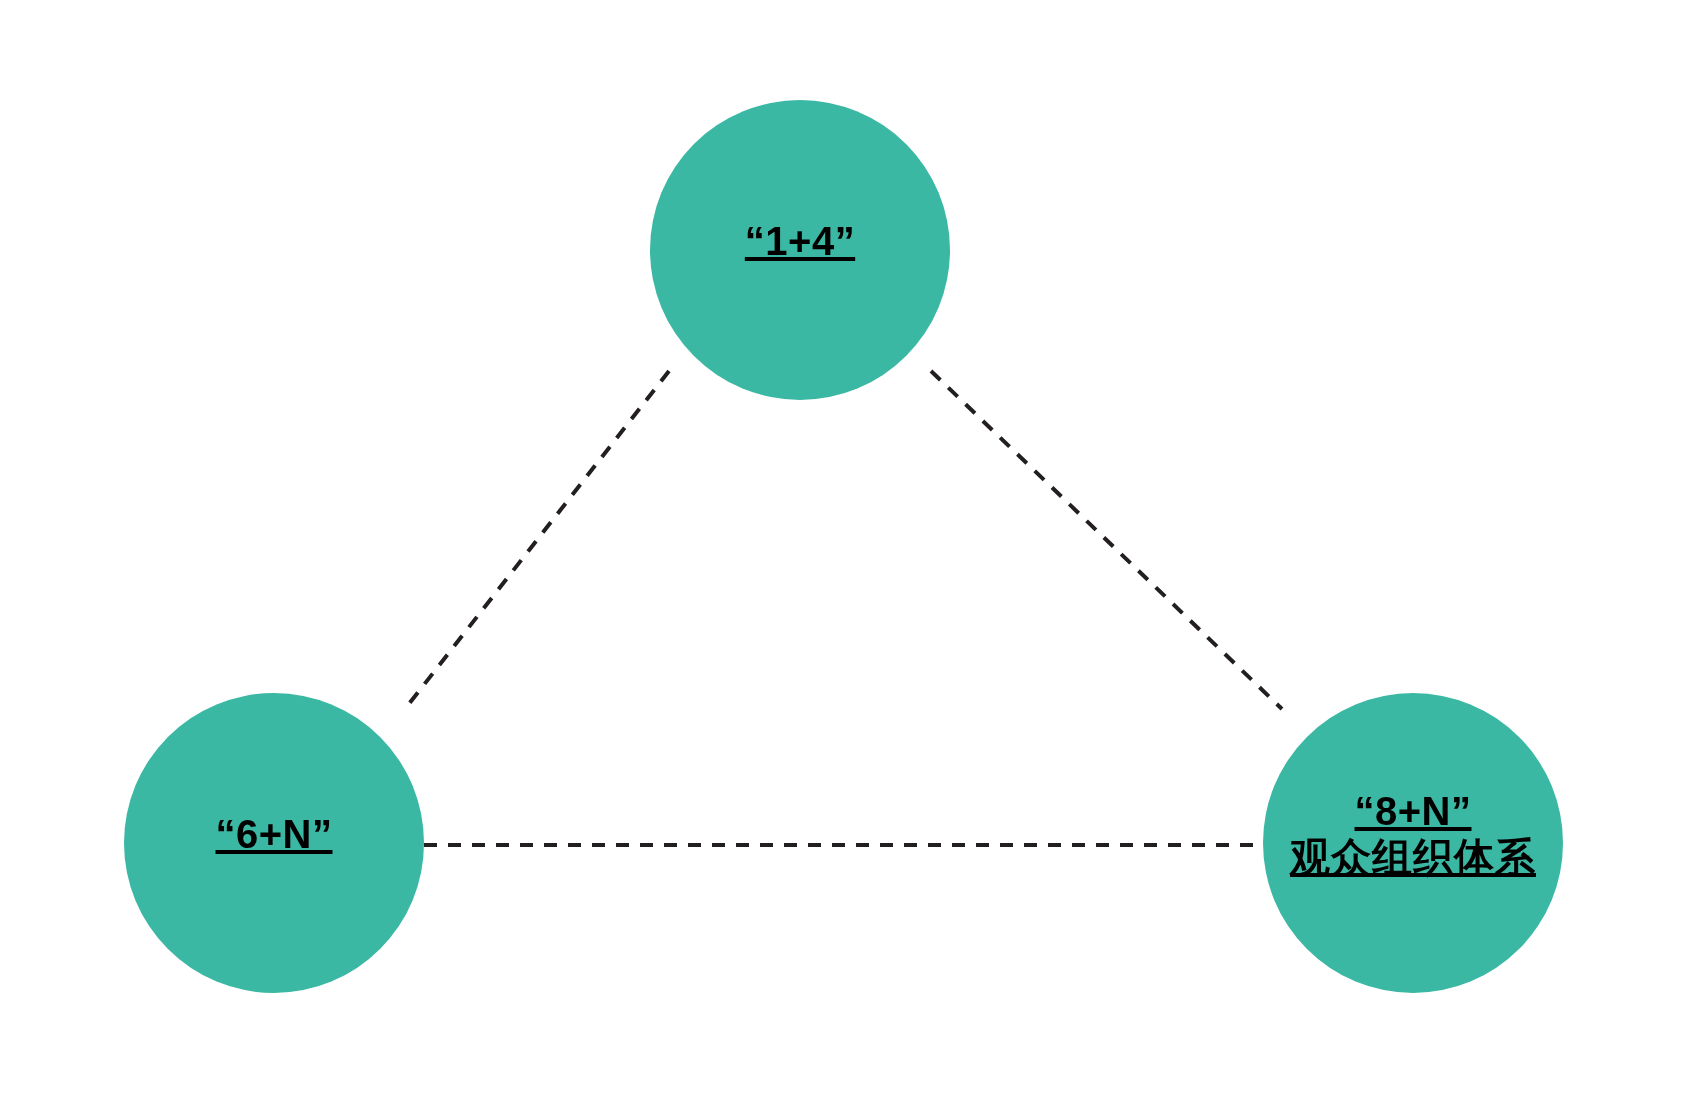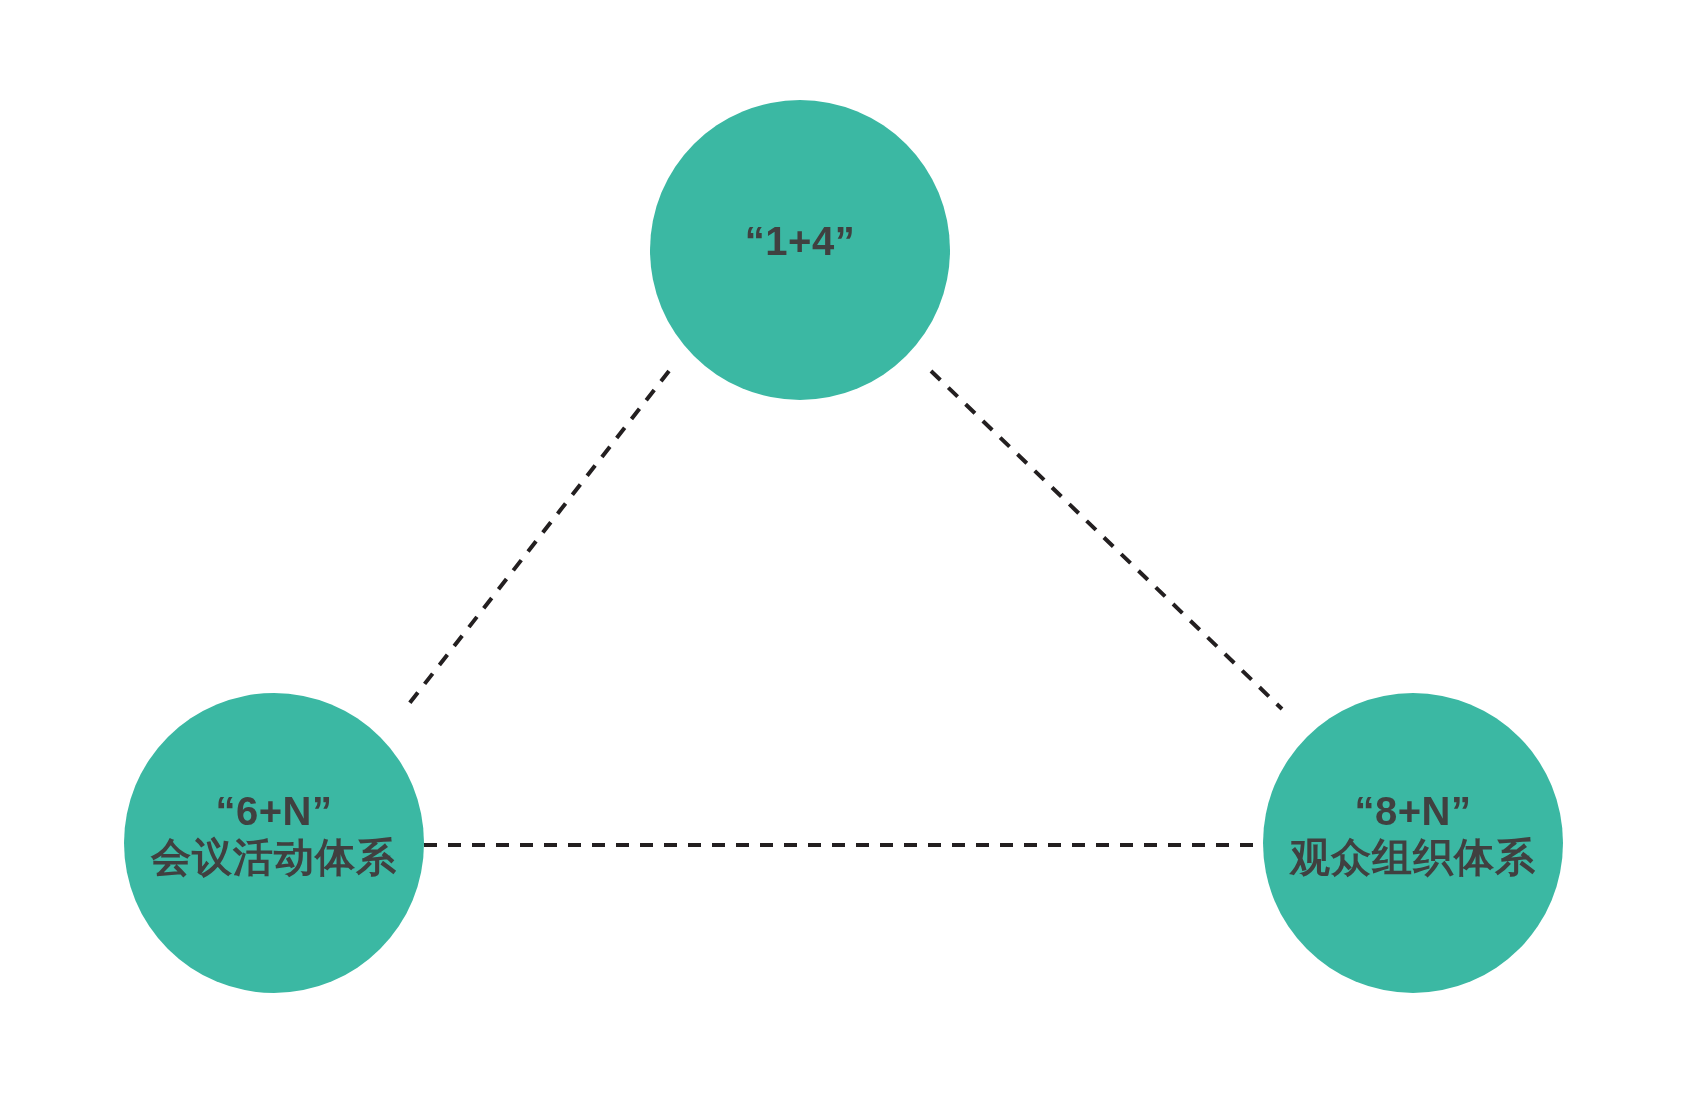--- a/index.html
+++ b/index.html
@@ -26,21 +26,22 @@
   }
   .node {
     position: absolute;
     border-radius: 50%;
     display: flex;
     flex-direction: column;
     align-items: center;
     justify-content: center;
     box-sizing: border-box;
     text-align: center;
-    color: #404040;
+    color: #000000;
+    text-decoration: underline;
   }
   .node-line1 {
     font-size: 40px;
     font-weight: bold;
     line-height: 1.14;
     letter-spacing: 0.5px;
     white-space: nowrap;
   }
   .node-line2 {
     font-size: 40px;
@@ -84,21 +85,20 @@
 
   <div class="node" id="node-top" style="background:#3BB8A3;">
     <div class="node-stack">
       <div class="node-line1">“1+4”</div>
     </div>
   </div>
 
   <div class="node" id="node-left" style="background:#3BB8A3;">
     <div class="node-stack">
       <div class="node-line1">“6+N”</div>
-      <div class="node-line2">会议活动体系</div>
     </div>
   </div>
 
   <div class="node" id="node-right" style="background:#3BB8A3;">
     <div class="node-stack">
       <div class="node-line1">“8+N”</div>
       <div class="node-line2">观众组织体系</div>
     </div>
   </div>
 

